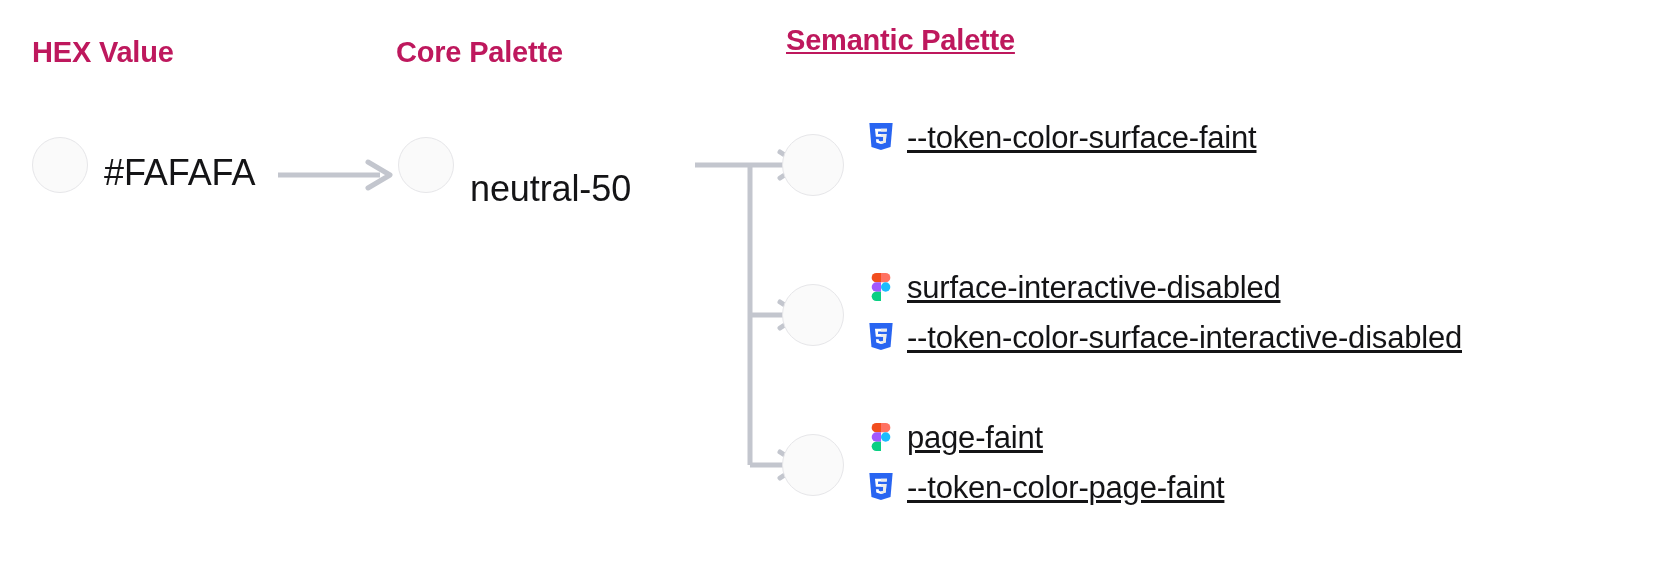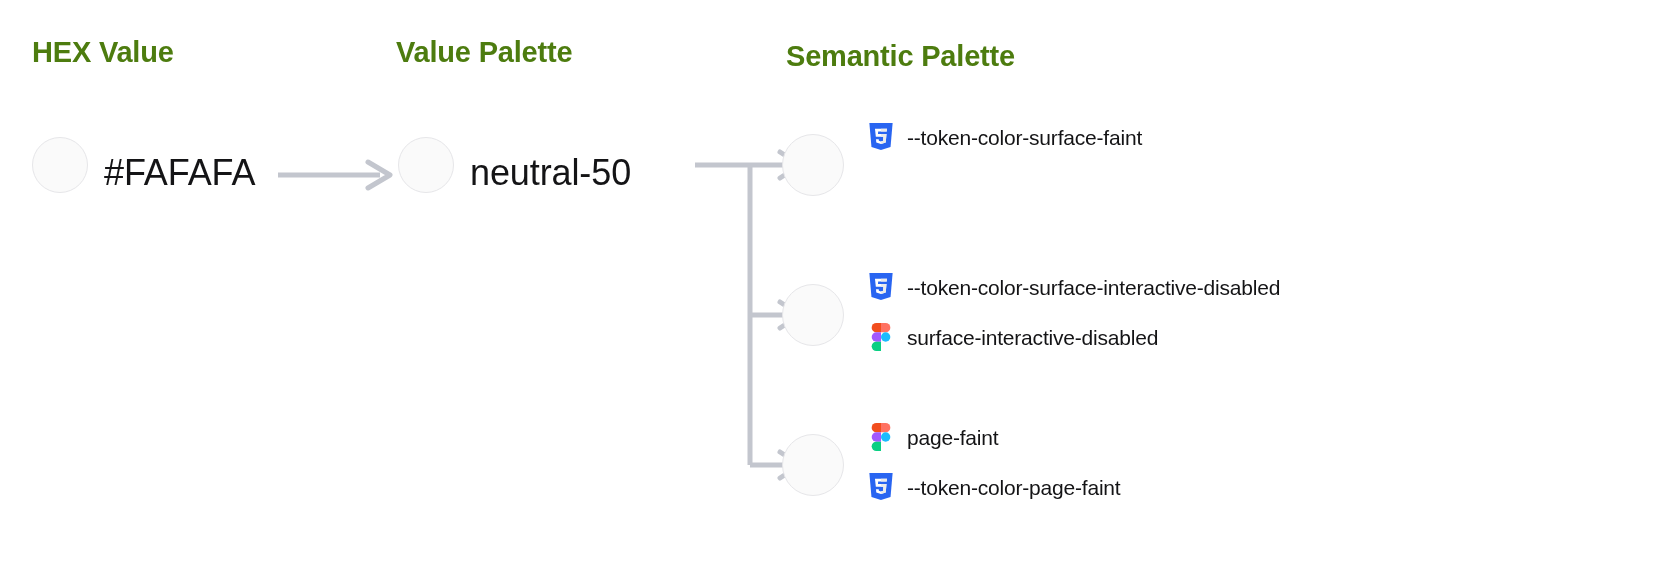--- a/index.html
+++ b/index.html
@@ -15,27 +15,27 @@
     overflow: hidden;
     font-family: "Liberation Sans", sans-serif;
     -webkit-font-smoothing: antialiased;
   }
 
   
   .col-title {
     position: absolute;
     font-size: 29px;
     font-weight: 700;
-    color: #4d7c0f;
+    color: #be185d;
     letter-spacing: -0.2px;
     white-space: nowrap;
   }
   #title-hex      { left: 32px;  top: 36px; }
   #title-core     { left: 396px; top: 36px; }
-  #title-semantic { left: 786px; top: 40px; }
+  #title-semantic { left: 786px; top: 24px; text-decoration: underline; }
 
   
   .swatch {
     position: absolute;
     border-radius: 50%;
     background: #FAFAFA;
     border: 1.5px solid #E6E6E9;
     box-sizing: border-box;
   }
   .swatch.sm { width: 56px; height: 56px; }
@@ -51,21 +51,21 @@
   
   .value-label {
     position: absolute;
     font-size: 36px;
     font-weight: 400;
     color: #141416;
     white-space: nowrap;
     letter-spacing: -0.1px;
   }
   #label-hex  { left: 104px; top: 152px; }
-  #label-core { left: 470px; top: 152px; }
+  #label-core { left: 470px; top: 168px; }
 
   
   #connector-hex-core {
     position: absolute;
     left: 276px;
     top: 150px;
     width: 122px;
     height: 50px;
     pointer-events: none;
   }
@@ -98,34 +98,35 @@
   }
 
   .platform-icon {
     width: 26px;
     height: 28px;
     flex: 0 0 26px;
     display: block;
   }
 
   .token-text {
-    font-size: 21px;
+    font-size: 31px;
     font-weight: 400;
     color: #141416;
     white-space: nowrap;
     letter-spacing: -0.2px;
     line-height: 1;
+    text-decoration: underline;
   }
 </style>
 </head>
 <body>
 
 <div class="col-title" id="title-hex">HEX Value</div>
 
-<div class="col-title" id="title-core">Value Palette</div>
+<div class="col-title" id="title-core">Core Palette</div>
 
 <div class="col-title" id="title-semantic">Semantic Palette</div>
 
 <div class="swatch sm" id="swatch-hex" style="background: rgb(250, 250, 250);"></div>
 
 <div class="value-label" id="label-hex">#FAFAFA</div>
 
 <svg id="connector-hex-core" viewBox="0 0 122 50">
   <path d="M2 25 H104" stroke="#C3C6CE" stroke-width="5" fill="none" stroke-linecap="butt"></path>
   <path d="M92 12 L114 25 L92 38" stroke="#C3C6CE" stroke-width="5" fill="none" stroke-linecap="round" stroke-linejoin="round"></path>
@@ -163,50 +164,50 @@
       <path d="M6.4 5.3 H17.6 L17.35 8 H9.35 L9.2 10.2 H17.1 L16.4 18.2 L12 19.6 L7.6 18.2 L7.35 15 H9.9 L10.02 16.5 L12 17.1 L13.98 16.5 L14.2 12.8 H7.2 Z" fill="#FFFFFF"></path>
       <path d="M12 5.3 H17.6 L17.35 8 H12 Z" fill="#EBEBEB"></path>
       <path d="M12 10.2 H17.1 L16.4 18.2 L12 19.6 V17.1 L13.98 16.5 L14.2 12.8 H12 Z" fill="#EBEBEB"></path>
     </svg>
     <span class="token-text">--token-color-surface-faint</span>
   </div>
 </div>
 
 <div class="sem-row" id="sem-row-1">
   <div class="token-line">
+    <svg class="platform-icon" viewBox="0 0 24 36">
+      <path d="M6 0 H12 V12 H6 A6 6 0 0 1 6 0 Z" fill="#F24E1E"></path>
+      <path d="M12 0 H18 A6 6 0 0 1 18 12 H12 Z" fill="#FF7262"></path>
+      <path d="M6 12 H12 V24 H6 A6 6 0 0 1 6 12 Z" fill="#A259FF"></path>
+      <circle cx="18" cy="18" r="6" fill="#1ABCFE"></circle>
+      <path d="M6 24 H12 V36 H6 A6 6 0 0 1 6 24 Z" fill="#0ACF83"></path>
+    </svg>
+    <span class="token-text">surface-interactive-disabled</span>
+  </div>
+  <div class="token-line">
     <svg class="platform-icon" viewBox="0 0 24 26">
       <path d="M1.2 0 L22.8 0 L20.85 22.3 L11.97 25.1 L3.15 22.3 Z" fill="#2965F1"></path>
       <path d="M12 2.2 L12 23 L19.1 20.8 L20.75 2.2 Z" fill="#2965F1"></path>
       <path d="M6.4 5.3 H17.6 L17.35 8 H9.35 L9.2 10.2 H17.1 L16.4 18.2 L12 19.6 L7.6 18.2 L7.35 15 H9.9 L10.02 16.5 L12 17.1 L13.98 16.5 L14.2 12.8 H7.2 Z" fill="#FFFFFF"></path>
       <path d="M12 5.3 H17.6 L17.35 8 H12 Z" fill="#EBEBEB"></path>
       <path d="M12 10.2 H17.1 L16.4 18.2 L12 19.6 V17.1 L13.98 16.5 L14.2 12.8 H12 Z" fill="#EBEBEB"></path>
     </svg>
     <span class="token-text">--token-color-surface-interactive-disabled</span>
   </div>
+</div>
+
+<div class="sem-row" id="sem-row-2">
   <div class="token-line">
     <svg class="platform-icon" viewBox="0 0 24 36">
       <path d="M6 0 H12 V12 H6 A6 6 0 0 1 6 0 Z" fill="#F24E1E"></path>
       <path d="M12 0 H18 A6 6 0 0 1 18 12 H12 Z" fill="#FF7262"></path>
       <path d="M6 12 H12 V24 H6 A6 6 0 0 1 6 12 Z" fill="#A259FF"></path>
       <circle cx="18" cy="18" r="6" fill="#1ABCFE"></circle>
       <path d="M6 24 H12 V36 H6 A6 6 0 0 1 6 24 Z" fill="#0ACF83"></path>
     </svg>
-    <span class="token-text">surface-interactive-disabled</span>
-  </div>
-</div>
-
-<div class="sem-row" id="sem-row-2">
-  <div class="token-line">
-    <svg class="platform-icon" viewBox="0 0 24 36">
-      <path d="M6 0 H12 V12 H6 A6 6 0 0 1 6 0 Z" fill="#F24E1E"></path>
-      <path d="M12 0 H18 A6 6 0 0 1 18 12 H12 Z" fill="#FF7262"></path>
-      <path d="M6 12 H12 V24 H6 A6 6 0 0 1 6 12 Z" fill="#A259FF"></path>
-      <circle cx="18" cy="18" r="6" fill="#1ABCFE"></circle>
-      <path d="M6 24 H12 V36 H6 A6 6 0 0 1 6 24 Z" fill="#0ACF83"></path>
-    </svg>
     <span class="token-text">page-faint</span>
   </div>
   <div class="token-line">
     <svg class="platform-icon" viewBox="0 0 24 26">
       <path d="M1.2 0 L22.8 0 L20.85 22.3 L11.97 25.1 L3.15 22.3 Z" fill="#2965F1"></path>
       <path d="M12 2.2 L12 23 L19.1 20.8 L20.75 2.2 Z" fill="#2965F1"></path>
       <path d="M6.4 5.3 H17.6 L17.35 8 H9.35 L9.2 10.2 H17.1 L16.4 18.2 L12 19.6 L7.6 18.2 L7.35 15 H9.9 L10.02 16.5 L12 17.1 L13.98 16.5 L14.2 12.8 H7.2 Z" fill="#FFFFFF"></path>
       <path d="M12 5.3 H17.6 L17.35 8 H12 Z" fill="#EBEBEB"></path>
       <path d="M12 10.2 H17.1 L16.4 18.2 L12 19.6 V17.1 L13.98 16.5 L14.2 12.8 H12 Z" fill="#EBEBEB"></path>
     </svg>

